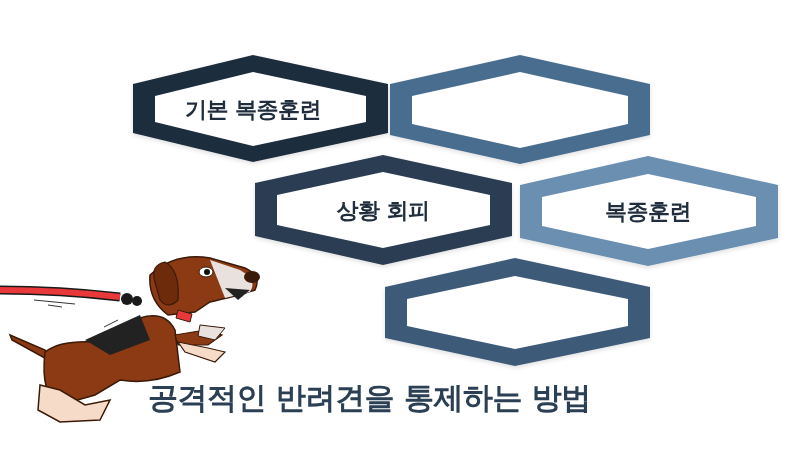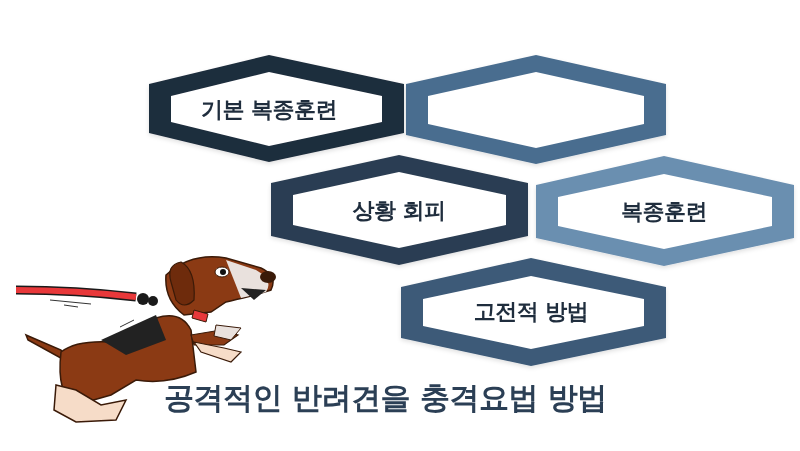--- a/index.html
+++ b/index.html
@@ -2,21 +2,21 @@
 <html><head>
 <meta charset="utf-8">
 <style>
   html, body { margin: 0; padding: 0; }
   body {
     width: 800px; height: 451px; overflow: hidden;
     background: #ffffff;
     font-family: "DejaVu Sans", "Liberation Sans", sans-serif;
     position: relative;
   }
-  .stage { position: absolute; left: 16px; top: 0; width: 774px; height: 451px; }
+  .stage { position: absolute; left: 0; top: 0; width: 774px; height: 451px; }
   .hex-label {
     position: absolute;
     color: #1f2d3d;
     font-weight: bold;
     font-size: 22px;
     letter-spacing: -0.5px;
     white-space: nowrap;
     transform: translate(-50%, -50%);
     font-family: "DejaVu Sans", sans-serif;
   }
@@ -98,16 +98,15 @@
 
       <path d="M155,282 Q150,265 165,262 Q180,270 178,300 Q168,310 160,300 Z" fill="#6e2b0c" stroke="#3a1a08" stroke-width="1.2"></path>
 
       <path d="M178,310 L192,314 L190,322 L176,318 Z" fill="#e8383a" stroke="#3a1a08" stroke-width="1"></path>
     </g>
   </svg>
 
   <div class="hex-label" style="left:253px;top:110px">기본 복종훈련</div>
   <div class="hex-label" style="left:383px;top:211px">상황 회피</div>
   <div class="hex-label" style="left:648px;top:212px">복종훈련</div>
-  <div class="hex-label" style="left:515px;top:312px">고전적 방법</div>
 
-  <div class="title">공격적인 반려견을 충격요법 방법</div>
+  <div class="title">공격적인 반려견을 통제하는 방법</div>
 </div>
 
 </body></html>

